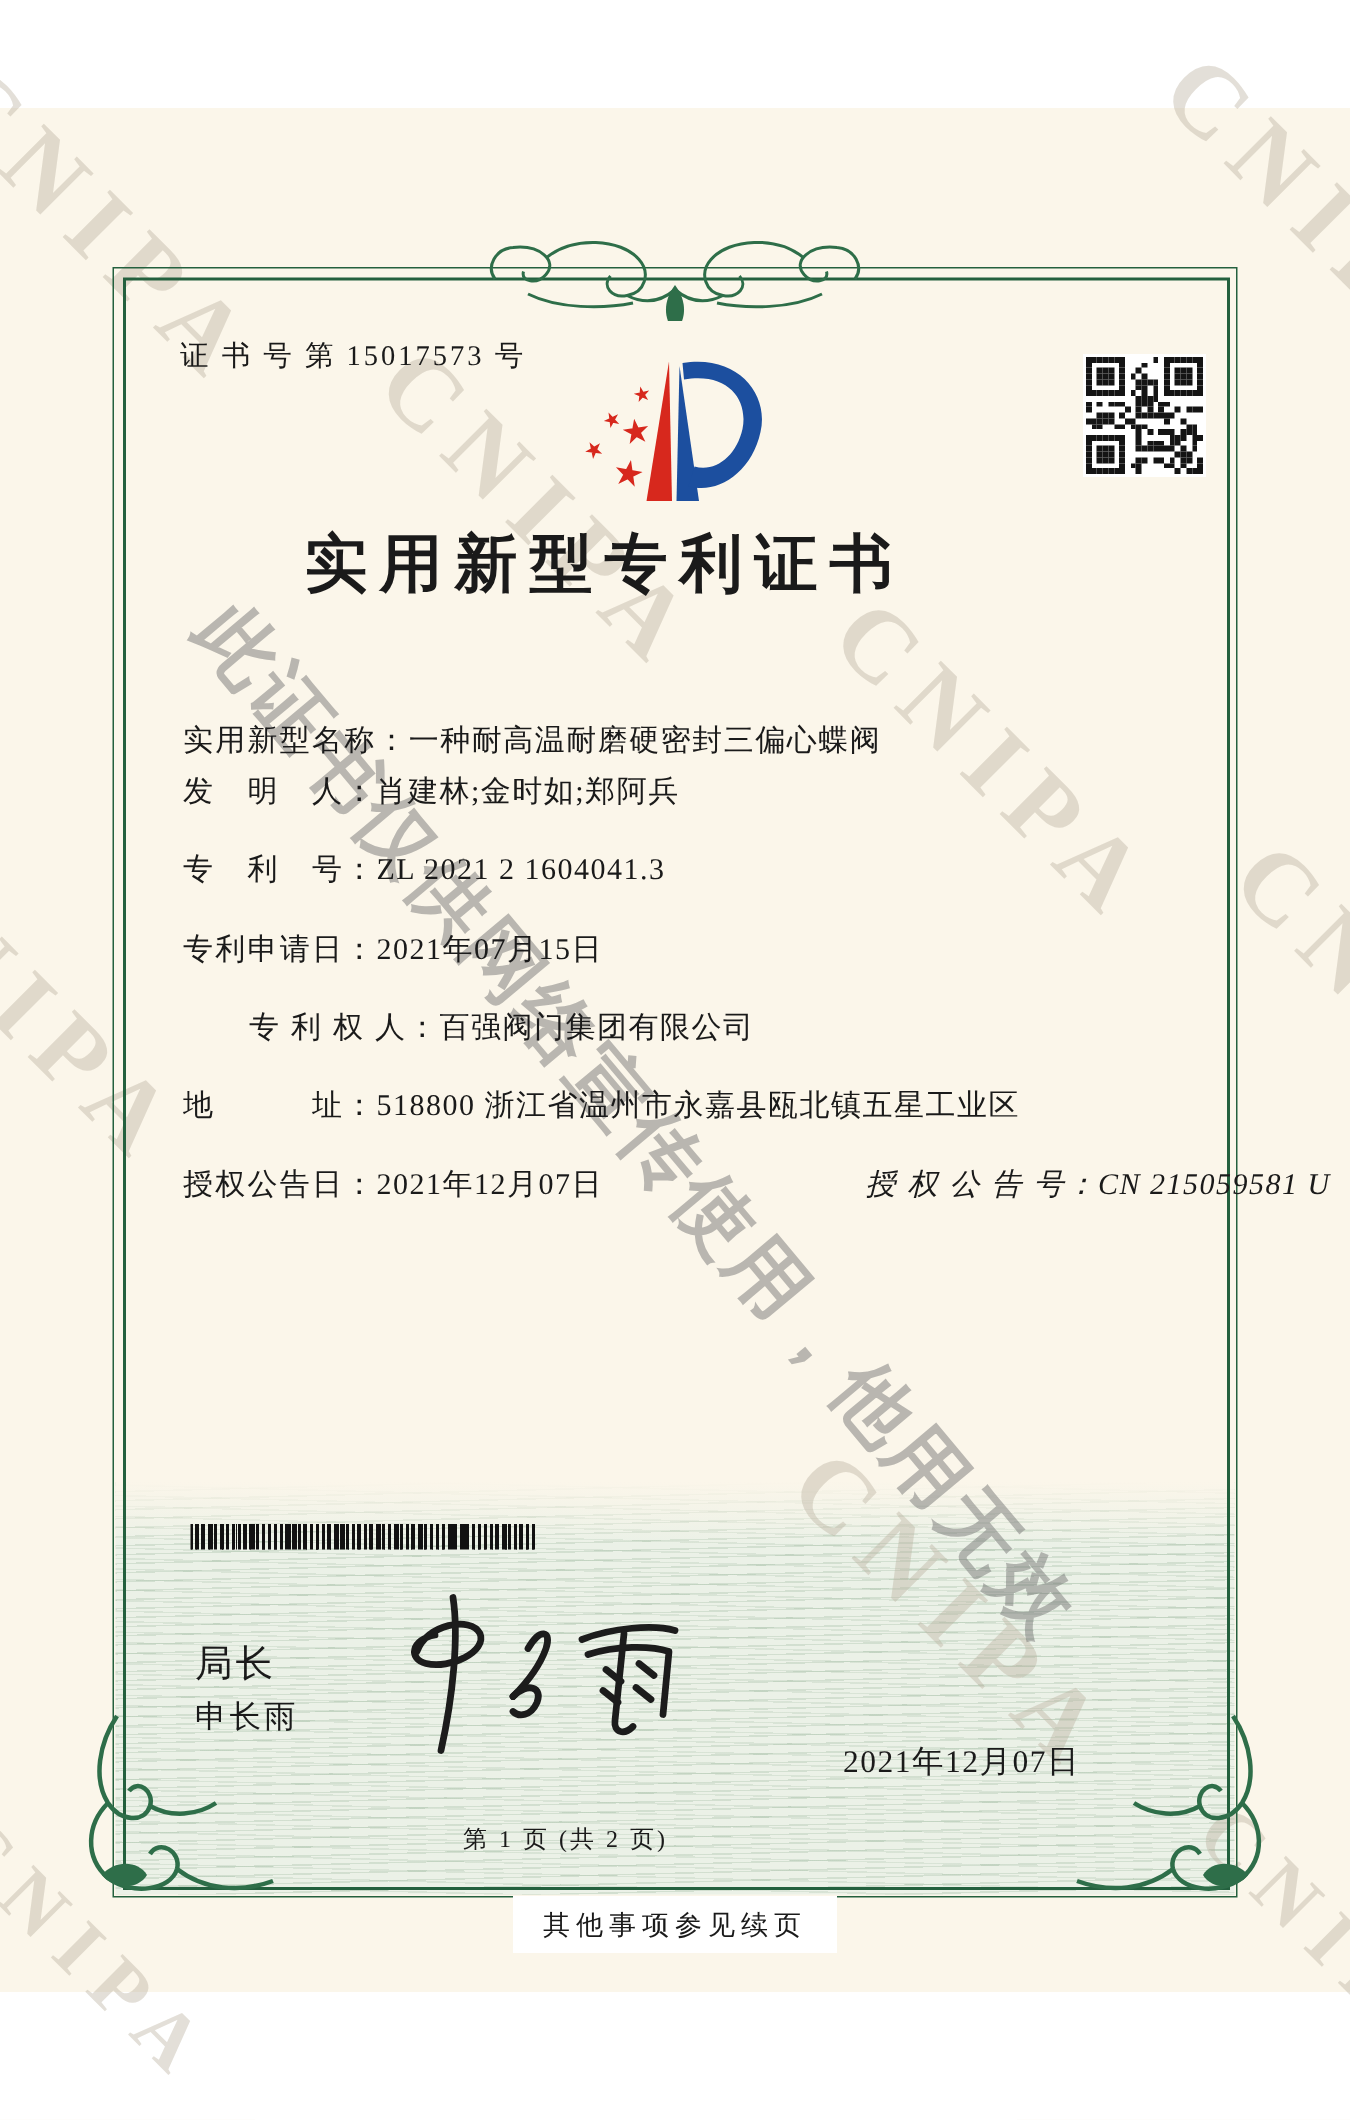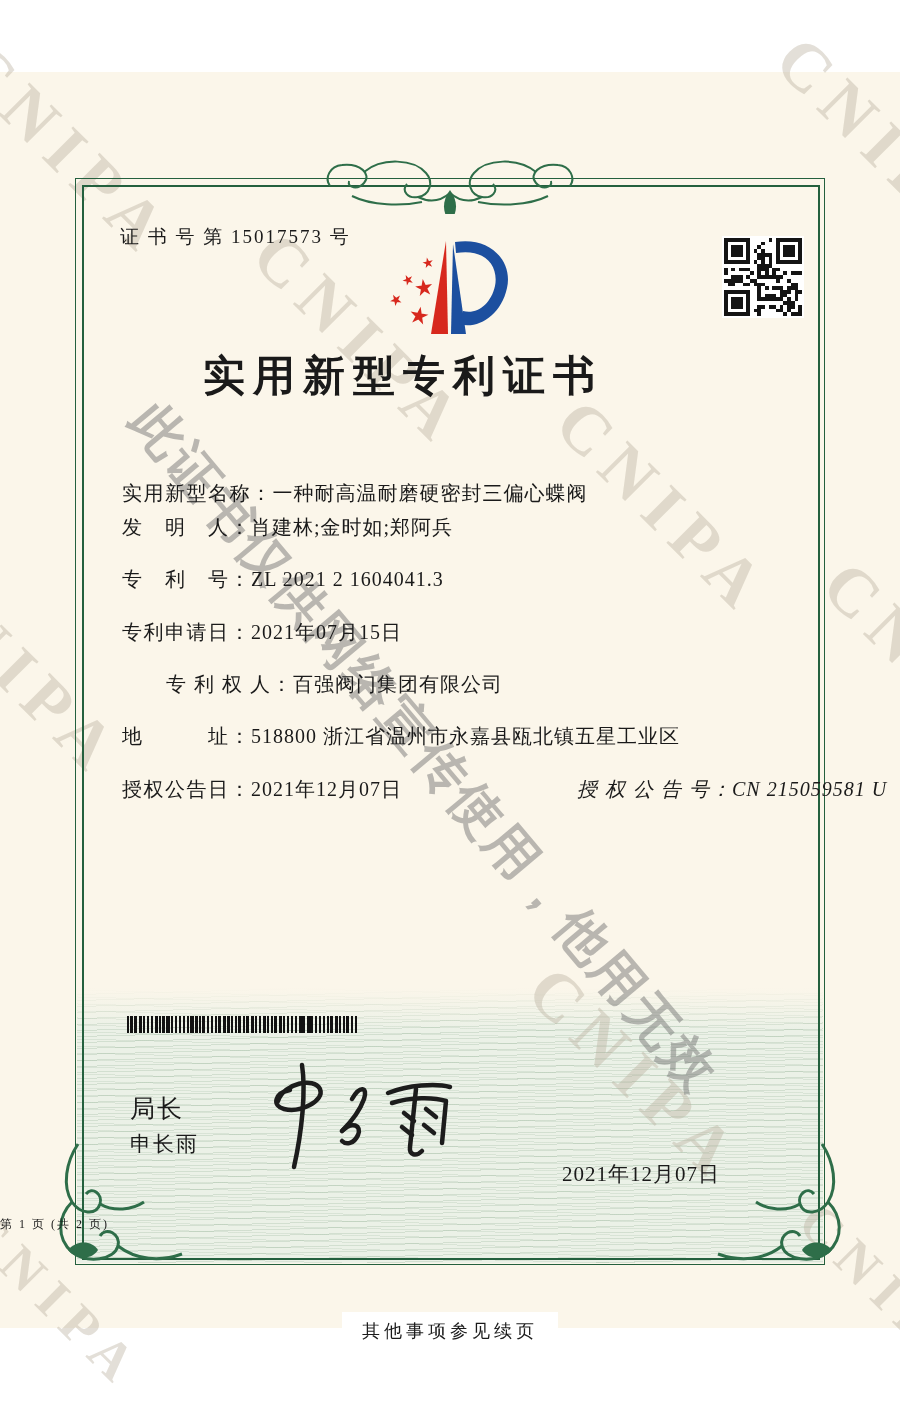--- a/index.html
+++ b/index.html
@@ -38,23 +38,23 @@
   .barcode{position:absolute;left:127px;top:1016px;width:230px;height:17px;background:
       repeating-linear-gradient(90deg,#111 0 2px,rgba(0,0,0,0) 2px 4px),
       repeating-linear-gradient(90deg,#111 0 1px,rgba(0,0,0,0) 1px 7px),
       repeating-linear-gradient(90deg,rgba(0,0,0,0) 0 3px,#111 3px 4px,rgba(0,0,0,0) 4px 9px);}
   .comm-title{position:absolute;left:130px;top:1092px;font-family:Liberation Mono, monospace;
       font-size:25px;letter-spacing:2px;}
   .comm-name{position:absolute;left:130px;top:1130px;font-family:"Liberation Sans","DejaVu Sans",sans-serif;
       font-size:21px;letter-spacing:2px;}
   .sig{position:absolute;left:250px;top:1055px;}
   .grant-date-bottom{position:absolute;left:562px;top:1160px;font-size:21px;letter-spacing:1px;}
-  .pageno{position:absolute;left:0;top:1216px;width:754px;text-align:left;font-size:12px;letter-spacing:2px;}
+  .pageno{position:absolute;left:0;top:1216px;width:754px;text-align:center;font-size:16px;letter-spacing:2px;}
   .contnote{position:absolute;left:0;top:1264px;width:900px;text-align:center;}
-  .contnote span{display:inline-block;background:#ffffff;padding:7px 20px;font-size:18px;letter-spacing:4px;margin-top:48px;}
+  .contnote span{display:inline-block;background:#ffffff;padding:7px 20px;font-size:18px;letter-spacing:4px;}
   .orn-top{position:absolute;left:322px;top:152px;}
   .orn-bl{position:absolute;left:48px;top:1142px;}
   .orn-br{position:absolute;left:712px;top:1142px;transform:scaleX(-1);}
 </style>
 </head>
 <body>
 
 <div class="page">
 
   <div class="paper"></div>

